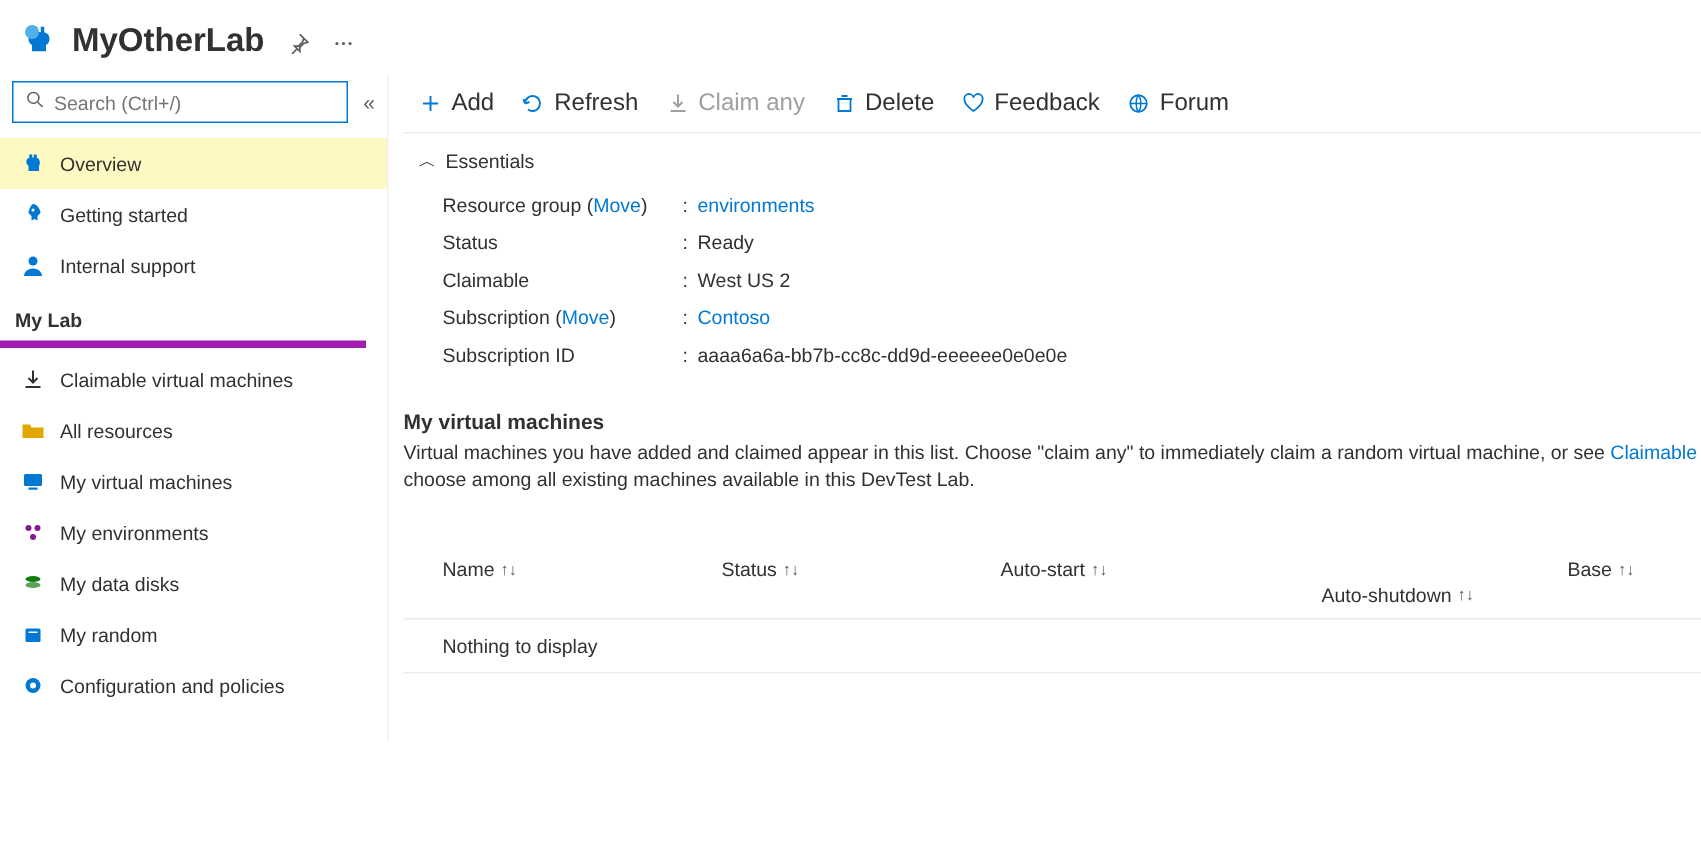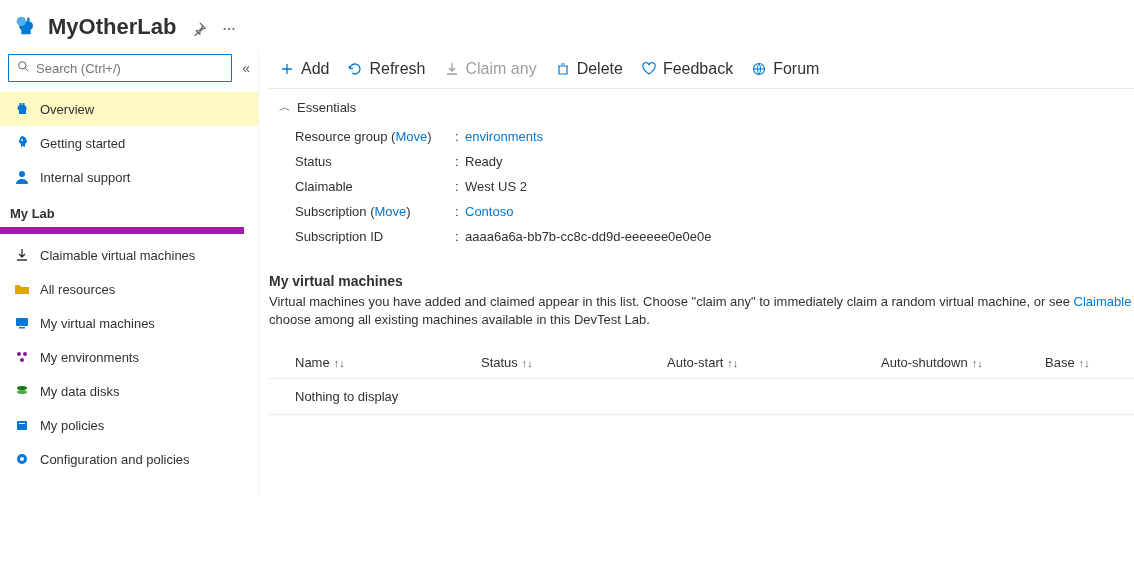--- a/index.html
+++ b/index.html
@@ -19,21 +19,21 @@
 .search-box { flex: 1; display: flex; align-items: center; border: 1px solid #0078d4; height: 28px; padding: 0 8px; }
 .search-box input { border: none; outline: none; flex: 1; font-size: 13px; color: #605e5c; background: transparent; }
 .search-icon { color: #605e5c; margin-right: 6px; }
 .collapse-icon { color: #605e5c; cursor: pointer; font-size: 14px; }
 
 .nav-item { display: flex; align-items: center; height: 34px; padding: 0 14px; cursor: pointer; gap: 10px; }
 .nav-item.selected { background: #fef9c3; }
 .nav-icon { width: 16px; height: 16px; flex-shrink: 0; display: flex; align-items: center; justify-content: center; }
 .nav-label { font-size: 13px; color: #323130; }
 
-.section-header { font-size: 13px; font-weight: 600; color: #323130; padding: 12px 14px 6px 10px; border-bottom: 7px solid #a21caf; margin-bottom: 4px; margin-left: 0; margin-right: 14px; }
+.section-header { font-size: 13px; font-weight: 600; color: #323130; padding: 12px 14px 6px 10px; border-bottom: 5px solid #a21caf; margin-bottom: 4px; margin-left: 0; margin-right: 14px; }
 
 .main { flex: 1; padding: 6px 0 0 10px; border-left: 1px solid #f3f2f1; }
 
 .toolbar { display: flex; align-items: center; gap: 18px; padding: 4px 10px 10px 10px; border-bottom: 1px solid #edebe9; }
 .toolbar-btn { display: flex; align-items: center; gap: 6px; cursor: pointer; color: #323130; font-size: 16px; }
 .toolbar-btn.disabled { color: #a19f9d; cursor: default; }
 .toolbar-btn .ticon { width: 16px; height: 16px; display: flex; align-items: center; justify-content: center; }
 
 .essentials-hdr { display: flex; align-items: center; gap: 6px; padding: 10px 10px 8px 10px; cursor: pointer; }
 .essentials-hdr .chev { font-size: 12px; }
@@ -50,21 +50,21 @@
 .vm-title { font-size: 14px; font-weight: 700; margin-bottom: 4px; }
 .vm-desc { font-size: 13px; color: #323130; line-height: 1.4; }
 
 .table { margin-top: 18px; }
 .table-head { display: flex; border-bottom: 1px solid #edebe9; padding: 8px 0 8px 26px; }
 .th { font-size: 13px; color: #323130; display: flex; align-items: center; gap: 4px; cursor: pointer; }
 .th .sort { font-size: 11px; color: #605e5c; }
 .col-name { flex: 0 0 186px; }
 .col-status { flex: 0 0 186px; }
 .col-autostart { flex: 0 0 214px; }
-.col-autoshutdown { flex: 0 0 164px; }
+.col-autoshutdown { flex: 0 0 164px; margin-top: 34px; }
 .col-base { flex: 0 0 100px; }
 .table-empty { padding: 10px 0 10px 26px; font-size: 13px; color: #323130; border-bottom: 1px solid #edebe9; }
 </style>
 </head>
 <body>
 
 <div class="header">
   <span class="lab-icon">
     <svg viewBox="0 0 24 24" width="28" height="28">
         <path fill="#0078d4" d="M18 12a4 4 0 0 0-3-3.87V5h-2v3h-2V5H9v3.13A4 4 0 0 0 6 12a4 4 0 0 0 2 3.46V19h8v-3.54A4 4 0 0 0 18 12z"></path>
@@ -178,21 +178,21 @@
         </span>
       <span class="nav-label">My data disks</span>
     </div>
     <div class="nav-item">
       <span class="nav-icon">
           <svg width="16" height="16" viewBox="0 0 16 16">
             <rect x="3" y="4" width="10" height="9" rx="1" fill="#0078d4"></rect>
             <rect x="5" y="6" width="6" height="1" fill="#fff"></rect>
           </svg>
         </span>
-      <span class="nav-label">My policies</span>
+      <span class="nav-label">My random</span>
     </div>
 
 
     <div class="nav-item">
       <span class="nav-icon">
           <svg width="16" height="16" viewBox="0 0 16 16">
             <circle cx="8" cy="8" r="5" fill="#0078d4"></circle>
             <circle cx="8" cy="8" r="2" fill="#fff"></circle>
           </svg>
         </span>

